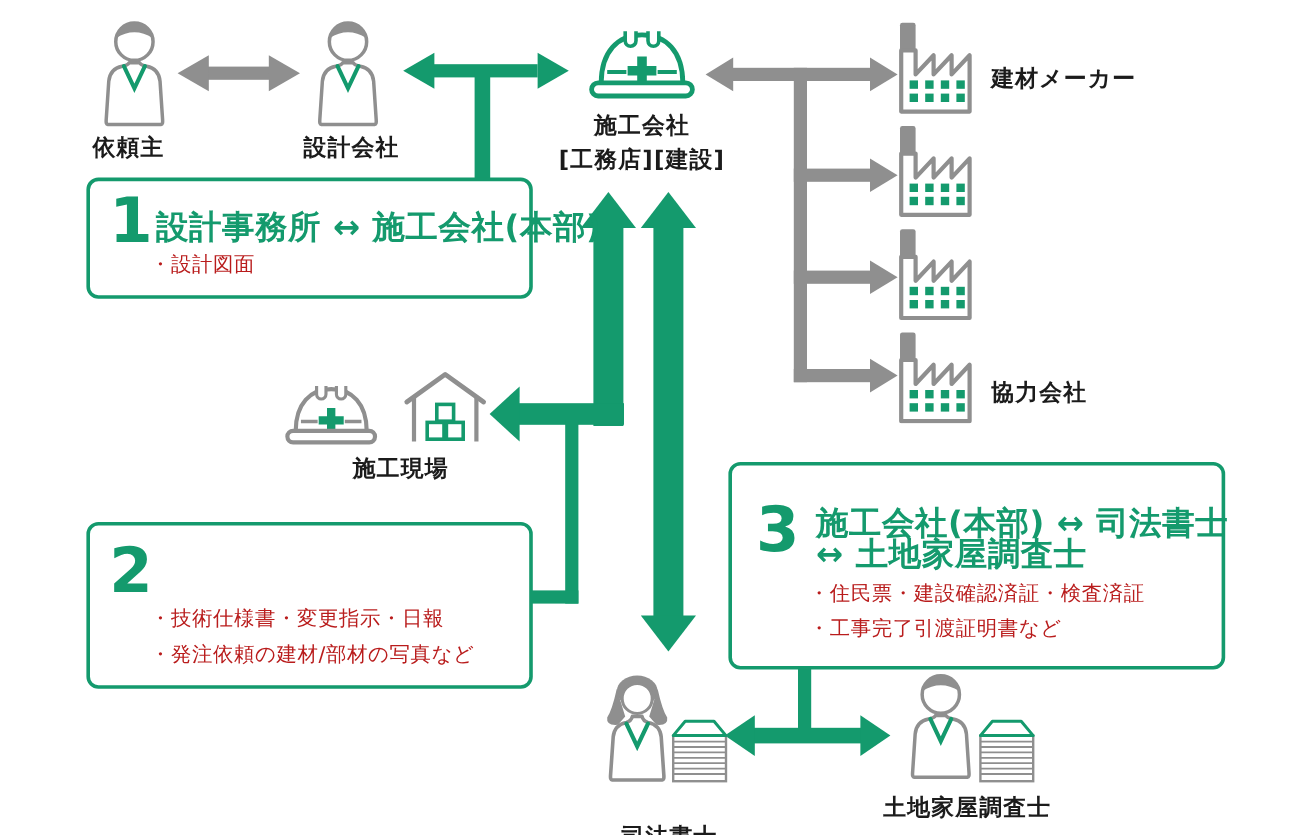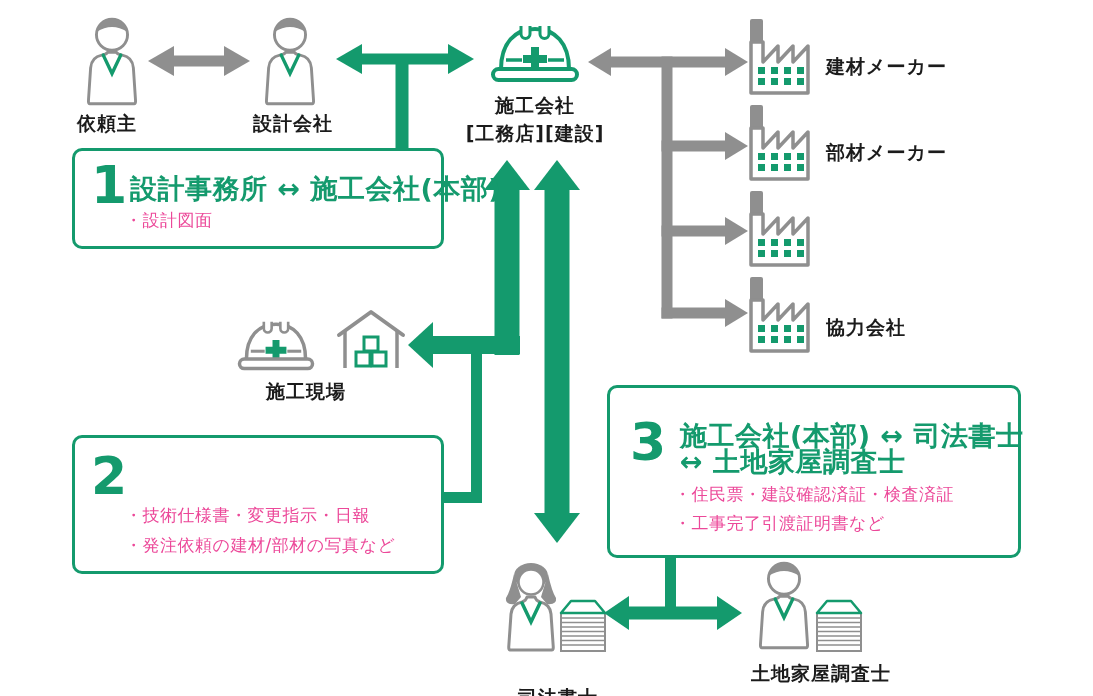--- a/index.html
+++ b/index.html
@@ -11,21 +11,21 @@
   .sG{stroke:var(--green);} .sg{stroke:var(--gray);}
   .icon{position:absolute;}
   .icon svg{display:block;width:100%;height:100%;}
   .lbl{position:absolute;font-weight:bold;font-size:19px;color:var(--ink);
        text-align:center;letter-spacing:1px;line-height:1.25;white-space:nowrap;}
   .lbl.tl{text-align:left;}
   .callout{position:absolute;border:3px solid var(--green);border-radius:10px;background:#fff;}
   .callout .num{position:absolute;font-size:52px;font-weight:bold;color:var(--green);line-height:1;}
   .callout .title{position:absolute;font-size:27px;font-weight:bold;color:var(--green);
                   letter-spacing:.5px;white-space:nowrap;}
-  .callout .item{position:absolute;font-size:17px;color:#ec4899;letter-spacing:.5px;white-space:nowrap;}
+  .callout .item{position:absolute;font-size:17px;color:#b91c1c;letter-spacing:.5px;white-space:nowrap;}
 </style>
 </head>
 <body>
 
 <div class="canvas" style="--green: #149a6d; --gray: #8f8f8f;">
 
   <svg class="connectors" viewBox="0 0 1093 696">
 
     <g class="fg">
       <rect x="173" y="55.5" width="52" height="11"></rect>
@@ -137,21 +137,20 @@
           <rect x="29" y="50" width="7" height="7"></rect>
         <rect x="42" y="50" width="7" height="7"></rect>
           <rect x="55" y="50" width="7" height="7"></rect>
         <rect x="16" y="61" width="7" height="7"></rect>
           <rect x="29" y="61" width="7" height="7"></rect>
         <rect x="42" y="61" width="7" height="7"></rect>
           <rect x="55" y="61" width="7" height="7"></rect>
       </g>
     </svg>
   </div>
-  <div class="lbl tl" style="left:826px;top:141px;width:160px;">部材メーカー</div>
 
   <div class="icon" style="left:742px;top:189px;width:74px;height:78px;">
     <svg viewBox="0 0 74 78">
       <rect class="fg" x="8" y="2" width="13" height="25" rx="2"></rect>
       <path class="fw sg" stroke-width="3.5" stroke-linejoin="round" d="M9,76 L9,25 L21,25 L21,45 L36,29 L36,45 L51,29 L51,45 L66,29 L66,76 Z"></path>
       <g class="fG">
         <rect x="16" y="50" width="7" height="7"></rect>
           <rect x="29" y="50" width="7" height="7"></rect>
         <rect x="42" y="50" width="7" height="7"></rect>
           <rect x="55" y="50" width="7" height="7"></rect>
@@ -195,21 +194,21 @@
   <div class="icon" style="left:336px;top:306px;width:70px;height:66px;">
     <svg viewBox="0 0 70 66">
       <path class="fn sg" stroke-width="4" stroke-linecap="round" stroke-linejoin="round" d="M3,29 L35,6 L67,29"></path>
       <line class="sg" stroke-width="3.5" x1="9" y1="25" x2="9" y2="62"></line>
       <line class="sg" stroke-width="3.5" x1="61" y1="25" x2="61" y2="62"></line>
       <rect class="fw sG" stroke-width="3" x="28" y="31" width="14" height="14"></rect>
       <rect class="fw sG" stroke-width="3" x="20" y="46" width="14" height="14"></rect>
       <rect class="fw sG" stroke-width="3" x="36" y="46" width="14" height="14"></rect>
     </svg>
   </div>
-  <div class="lbl" style="left:256px;top:380px;width:100px;">施工現場</div>
+  <div class="lbl" style="left:284px;top:380px;width:100px;">施工現場</div>
 
   <div class="callout" style="left:72px;top:148px;width:366px;height:95px;">
     <div class="num" style="left:16px;top:8px;">1</div>
     <div class="title" style="left:55px;top:20px;">設計事務所 ↔ 施工会社(本部)</div>
     <div class="item" style="left:50px;top:58px;">・設計図面</div>
   </div>
 
   <div class="callout" style="left:72px;top:435px;width:366px;height:133px;">
     <div class="num" style="left:16px;top:12px;">2</div>
     <div class="item" style="left:50px;top:66px;font-family:Liberation Serif, serif;">・技術仕様書・変更指示・日報</div>
@@ -267,15 +266,15 @@
           <line x1="5" y1="26.5" x2="49" y2="26.5"></line>
         <line x1="5" y1="31" x2="49" y2="31"></line>
           <line x1="5" y1="35.5" x2="49" y2="35.5"></line>
         <line x1="5" y1="40" x2="49" y2="40"></line>
           <line x1="5" y1="44.5" x2="49" y2="44.5"></line>
         <line x1="5" y1="49" x2="49" y2="49"></line>
       </g>
       <polygon class="fw sG" stroke-width="2.5" stroke-linejoin="round" points="5,17 15,5 39,5 49,17"></polygon>
     </svg>
   </div>
-  <div class="lbl" style="left:746px;top:662px;width:150px;">土地家屋調査士</div>
+  <div class="lbl" style="left:731px;top:662px;width:150px;">土地家屋調査士</div>
 
 </div>
 
 </body></html>

